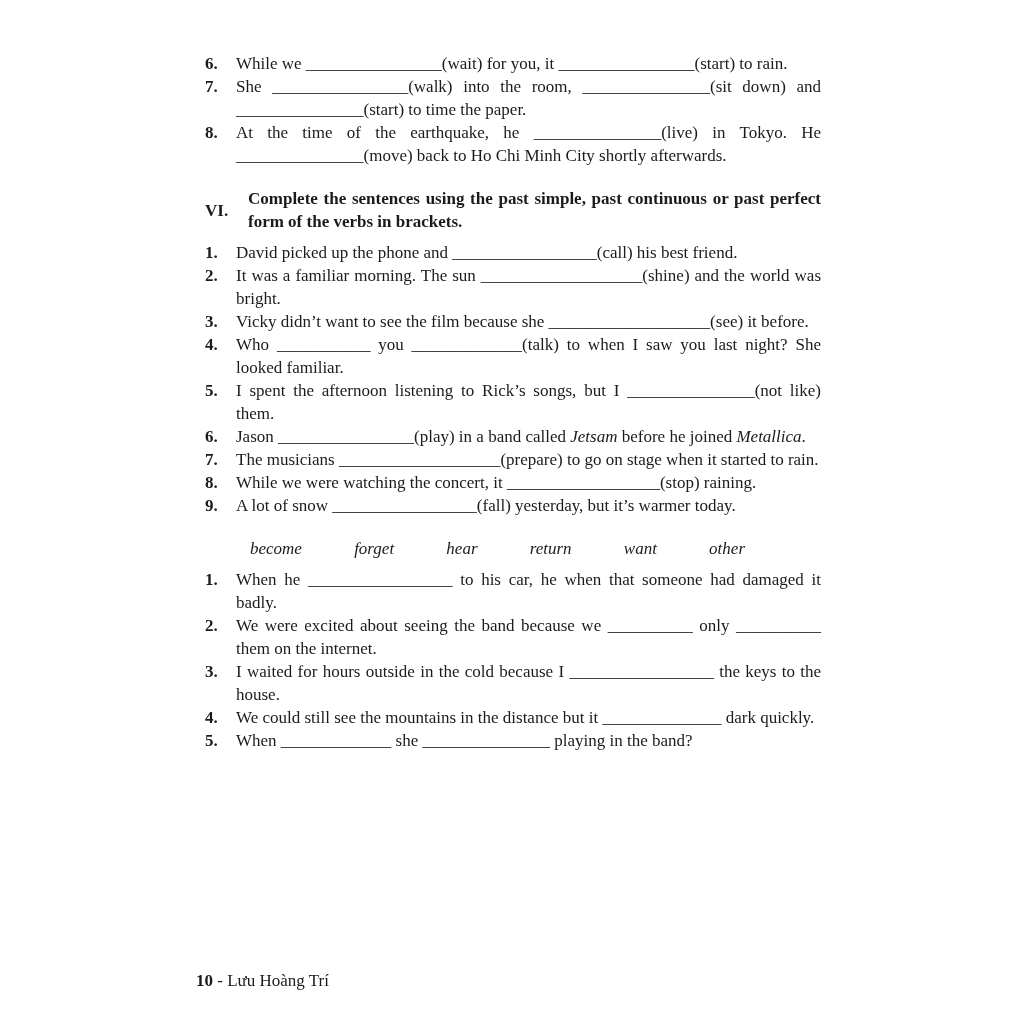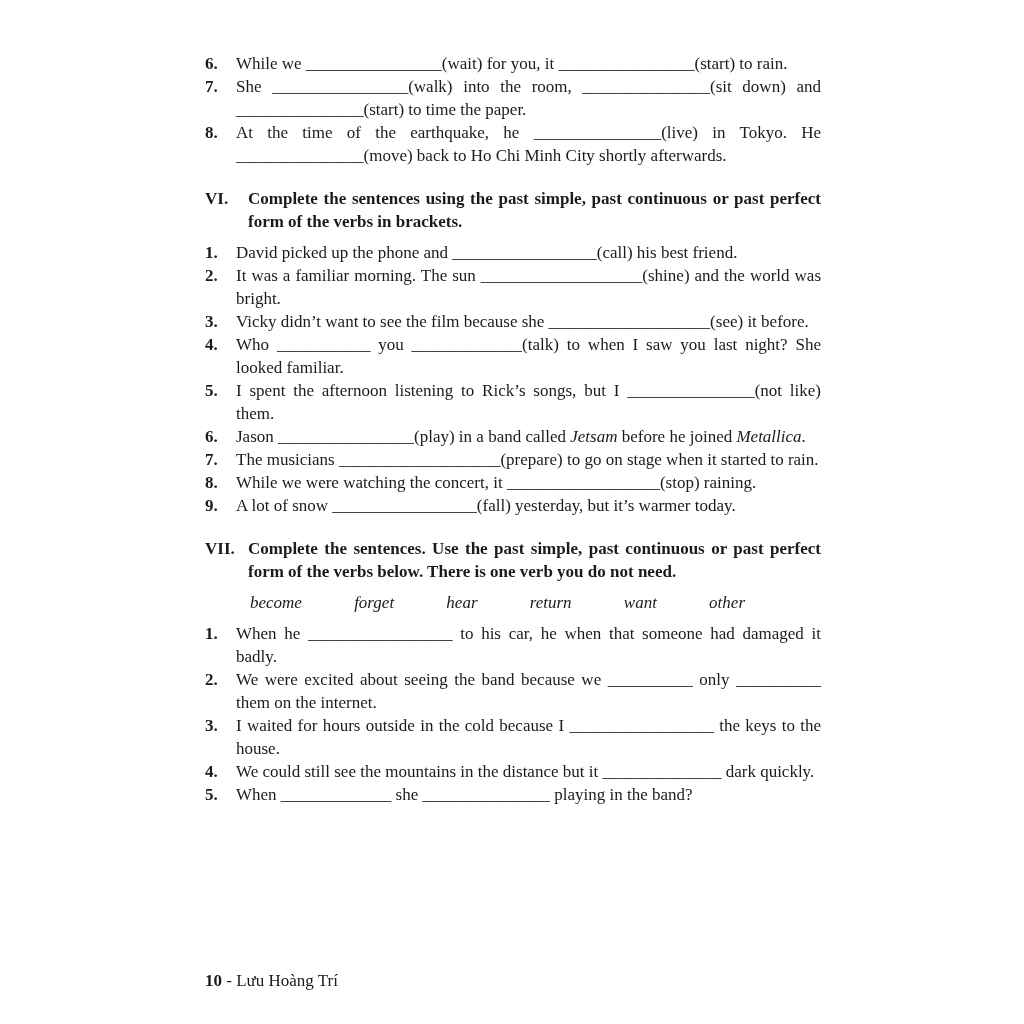--- a/index.html
+++ b/index.html
@@ -24,20 +24,21 @@
     left: 205px;
     top: 52px;
     width: 616px;
   }
   .section { margin-top: 0; }
   .section.has-heading { margin-top: 20px; }
   .hrow {
     display: flex;
     font-weight: bold;
     margin-bottom: 8px;
+    align-items: center;
   }
   .hnum {
     width: 43px;
     flex-shrink: 0;
   }
   .htext {
     flex: 1;
     text-align: justify;
   }
   .wordbank {
@@ -53,21 +54,21 @@
     width: 31px;
     flex-shrink: 0;
     font-weight: bold;
   }
   .itext {
     flex: 1;
     text-align: justify;
   }
   .footer {
     position: absolute;
-    left: 205px;
+    left: 196px;
     top: 969px;
     font-size: 17px;
   }
   .footer .pagenum { font-weight: bold; }
   .footer .author { font-weight: normal; }
 </style>
 </head>
 <body>
 
 <div class="page">
@@ -122,24 +123,20 @@
         <div class="item">
           <span class="inum">8.</span>
           <span class="itext">While we were watching the concert, it __________________(stop) raining.</span>
         </div>
         <div class="item">
           <span class="inum">9.</span>
           <span class="itext">A lot of snow _________________(fall) yesterday, but it’s warmer today.</span>
         </div>
       </div>
       <div class="section has-heading">
-        <div class="hrow">
-          <span class="hnum">VII.</span>
-          <span class="htext">Complete the sentences. Use the past simple, past continuous or past perfect form of the verbs below. There is one verb you do not need.</span>
-        </div>
         <div class="wordbank">
           <span class="wbword">become</span>
           <span class="wbword">forget</span>
           <span class="wbword">hear</span>
           <span class="wbword">return</span>
           <span class="wbword">want</span>
           <span class="wbword">other</span>
         </div>
         <div class="item">
           <span class="inum">1.</span>

